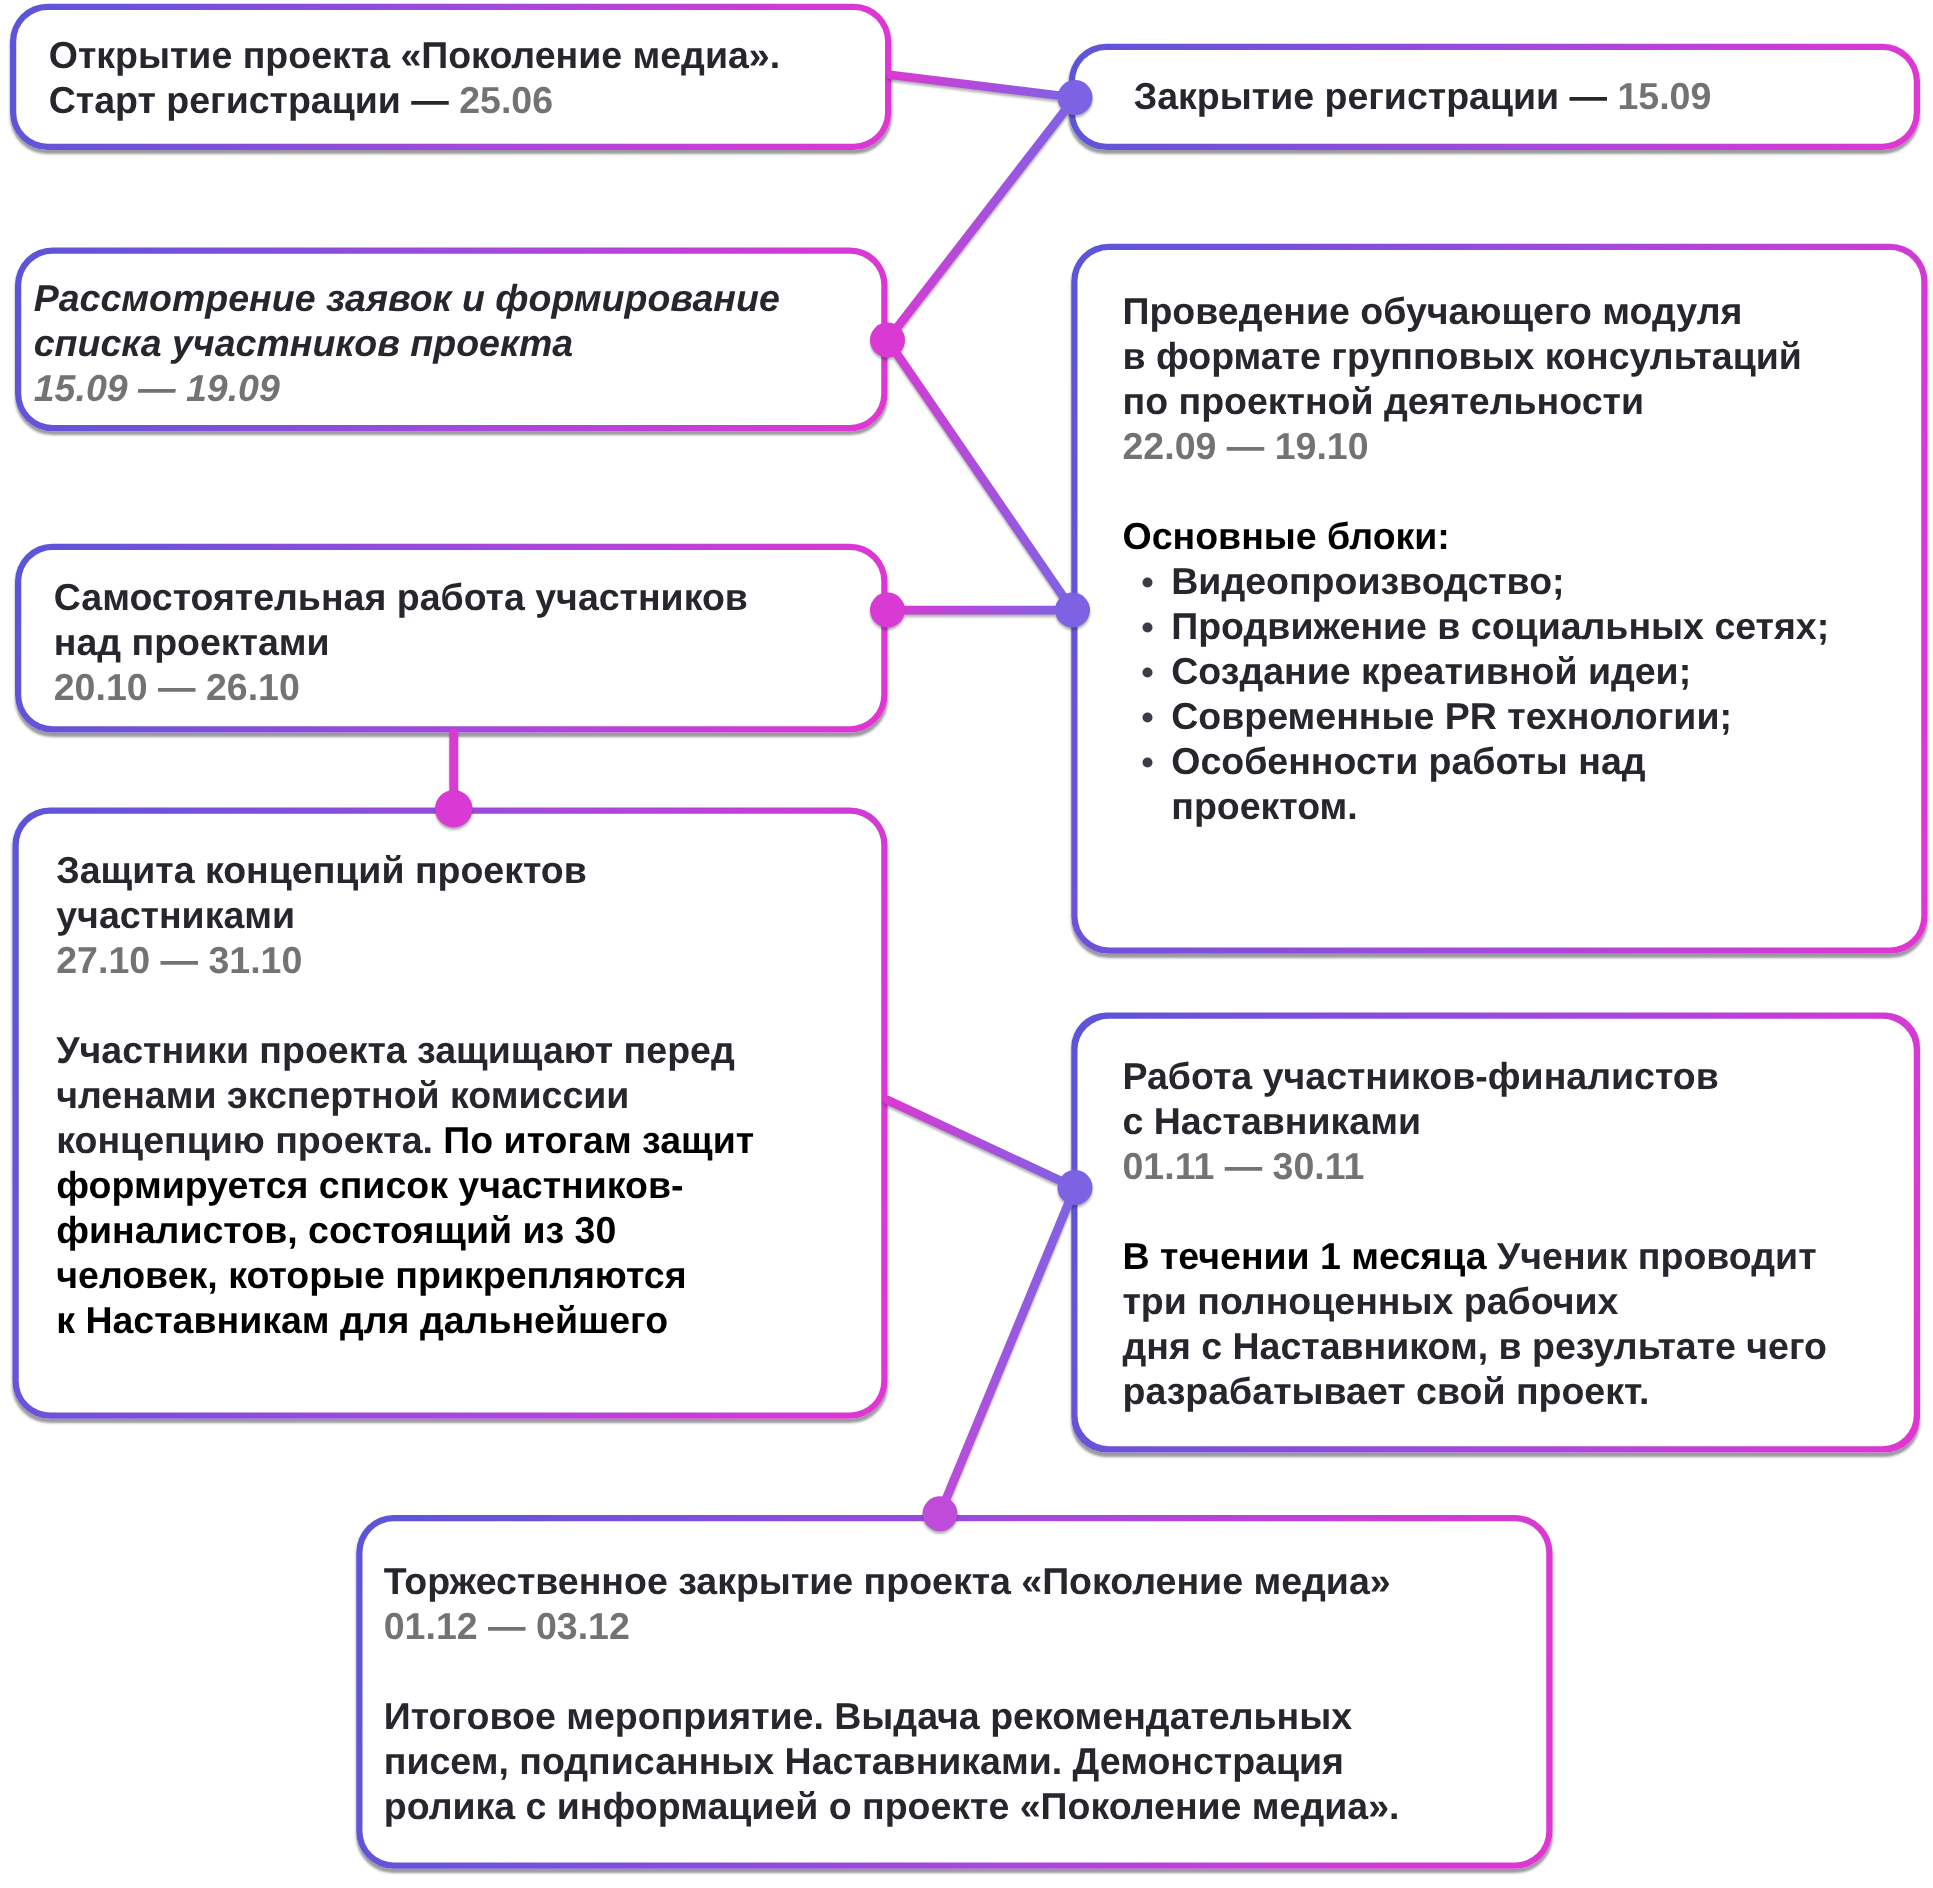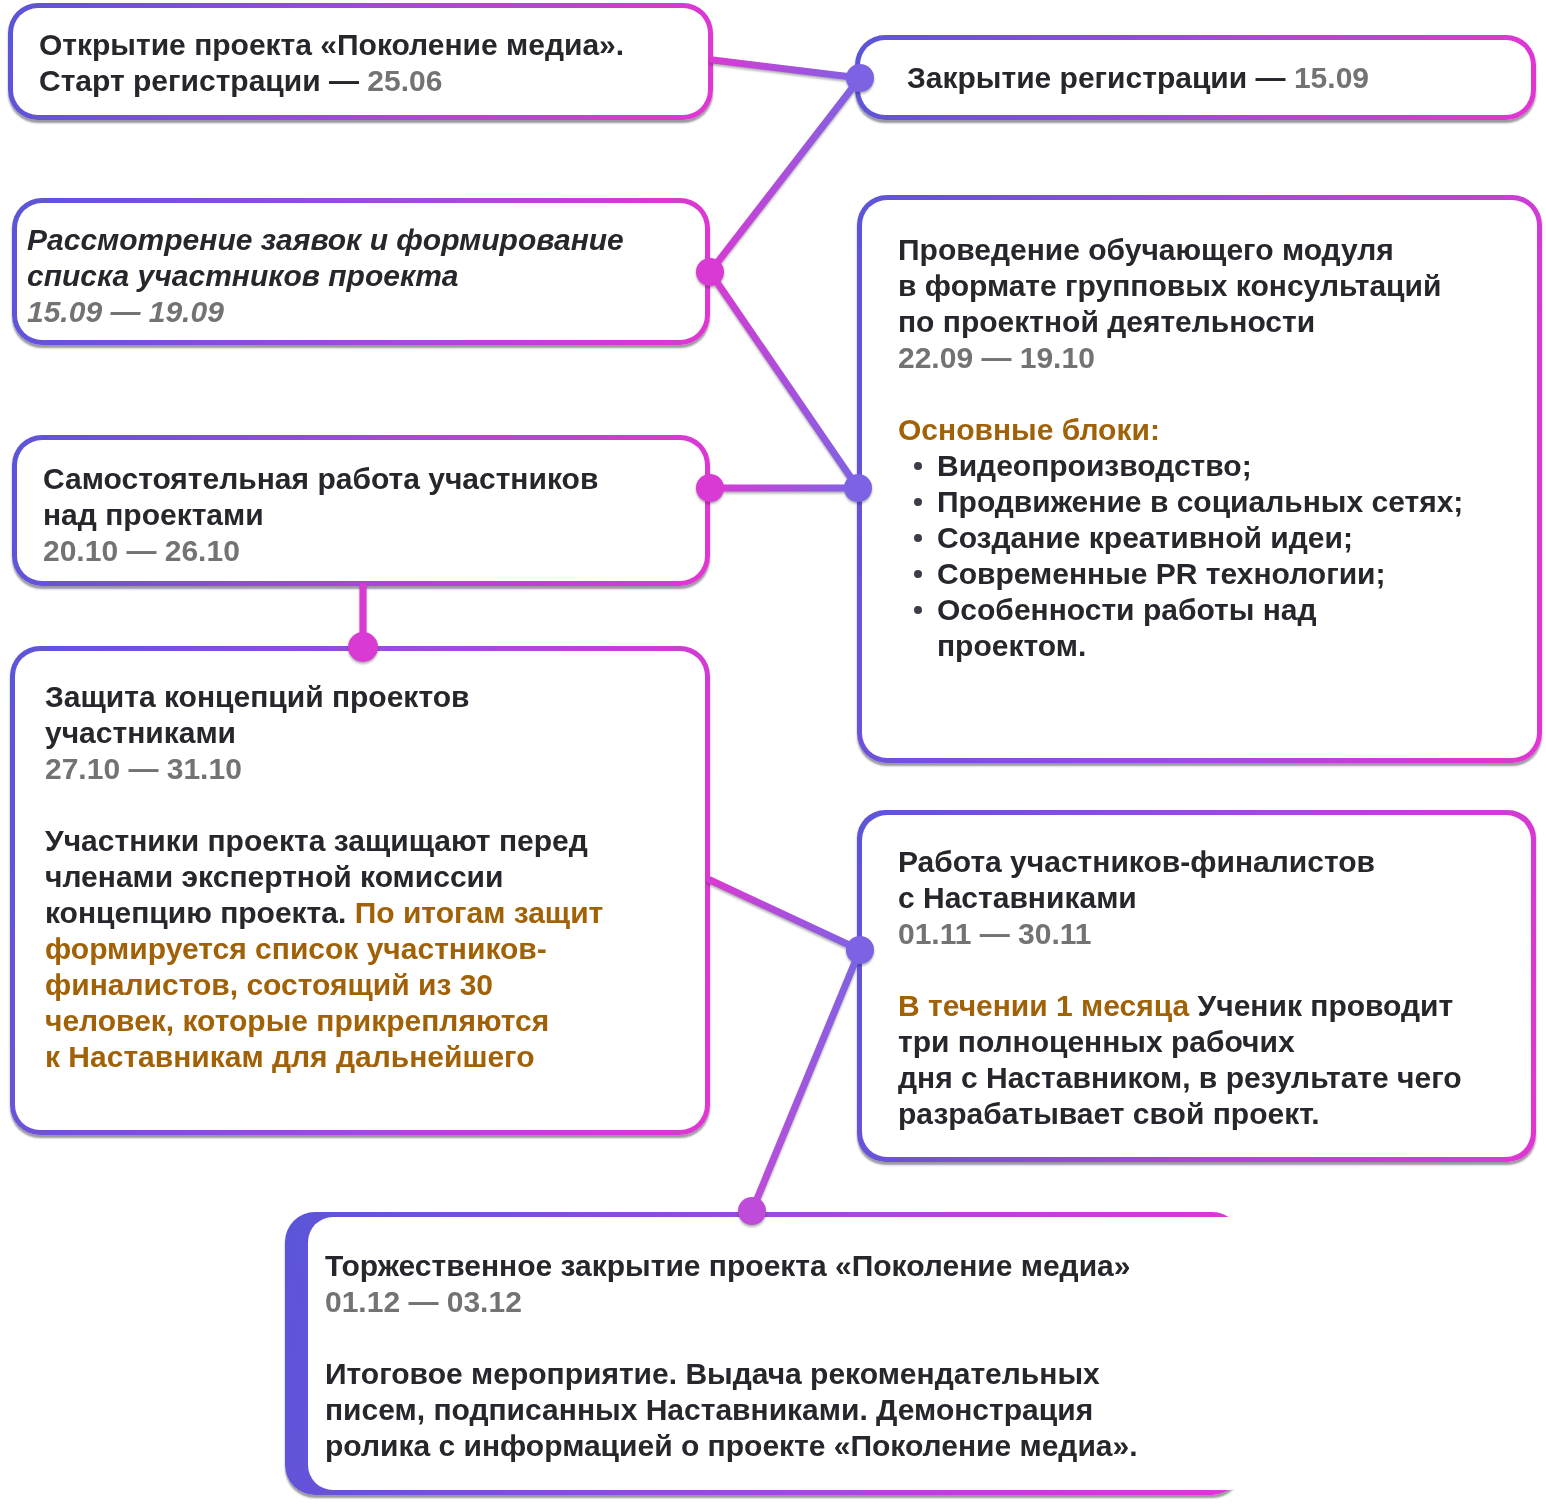--- a/index.html
+++ b/index.html
@@ -7,21 +7,21 @@
   .canvas{position:absolute;left:0;top:0;width:1546px;height:1510px;overflow:hidden;}
 
   
   .gbox{position:absolute;border-radius:30px;padding:5px;box-sizing:border-box;
         background:linear-gradient(100deg,#5b55d8 0%,#a648dc 55%,#e136d2 100%);
         box-shadow:0 3px 2px rgba(28,28,40,.45);z-index:1;}
   .inner{background:#ffffff;border-radius:25px;width:100%;height:100%;box-sizing:border-box;overflow:hidden;}
 
   .t{font-size:30px;line-height:36px;font-weight:600;color:#26262c;white-space:pre-wrap;}
   .date{color:#737373;font-weight:700;}
-  .pink{color:#a16207;font-weight:700;}
+  .pink{color:#000000;font-weight:700;}
   .gap{height:36px;}
 
   #box-opening{left:8px;top:3px;width:705px;height:117px;}
   #box-opening .inner{padding:19px 20px 0 26px;}
 
   #box-closing{left:855px;top:35px;width:681px;height:85px;}
   #box-closing .inner{display:flex;align-items:center;padding-left:47px;}
 
   #box-review{left:12px;top:198px;width:698px;height:147px;}
   #box-review .inner{padding:19px 20px 0 10px;font-style:italic;}
@@ -32,21 +32,21 @@
   #box-selfwork{left:12px;top:435px;width:698px;height:151px;}
   #box-selfwork .inner{padding:21px 20px 0 26px;}
 
   #box-defense{left:10px;top:646px;width:700px;height:489px;}
   #box-defense .inner{padding:28px 20px 0 30px;}
 
   #box-mentors{left:857px;top:810px;width:679px;height:352px;border-radius:28px;}
   #box-mentors .inner{padding:29px 20px 0 36px;}
 
   #box-final{left:285px;top:1212px;width:957px;height:283px;}
-  #box-final .inner{padding:31px 20px 0 17px;margin-left:18px;}
+  #box-final .inner{padding:31px 20px 0 17px;}
 
   
   ul.blocks{list-style:none;margin:0;padding:0 0 0 39px;}
   ul.blocks li{position:relative;}
   ul.blocks li::before{content:"";position:absolute;left:-23px;top:14px;width:8px;height:8px;border-radius:50%;background:#3c3c46;}
   .bline{display:block;}
 
   
   svg.connectors{position:absolute;left:0;top:0;z-index:5;pointer-events:none;
                  filter:drop-shadow(0 2px 1px rgba(28,28,40,.35));}

